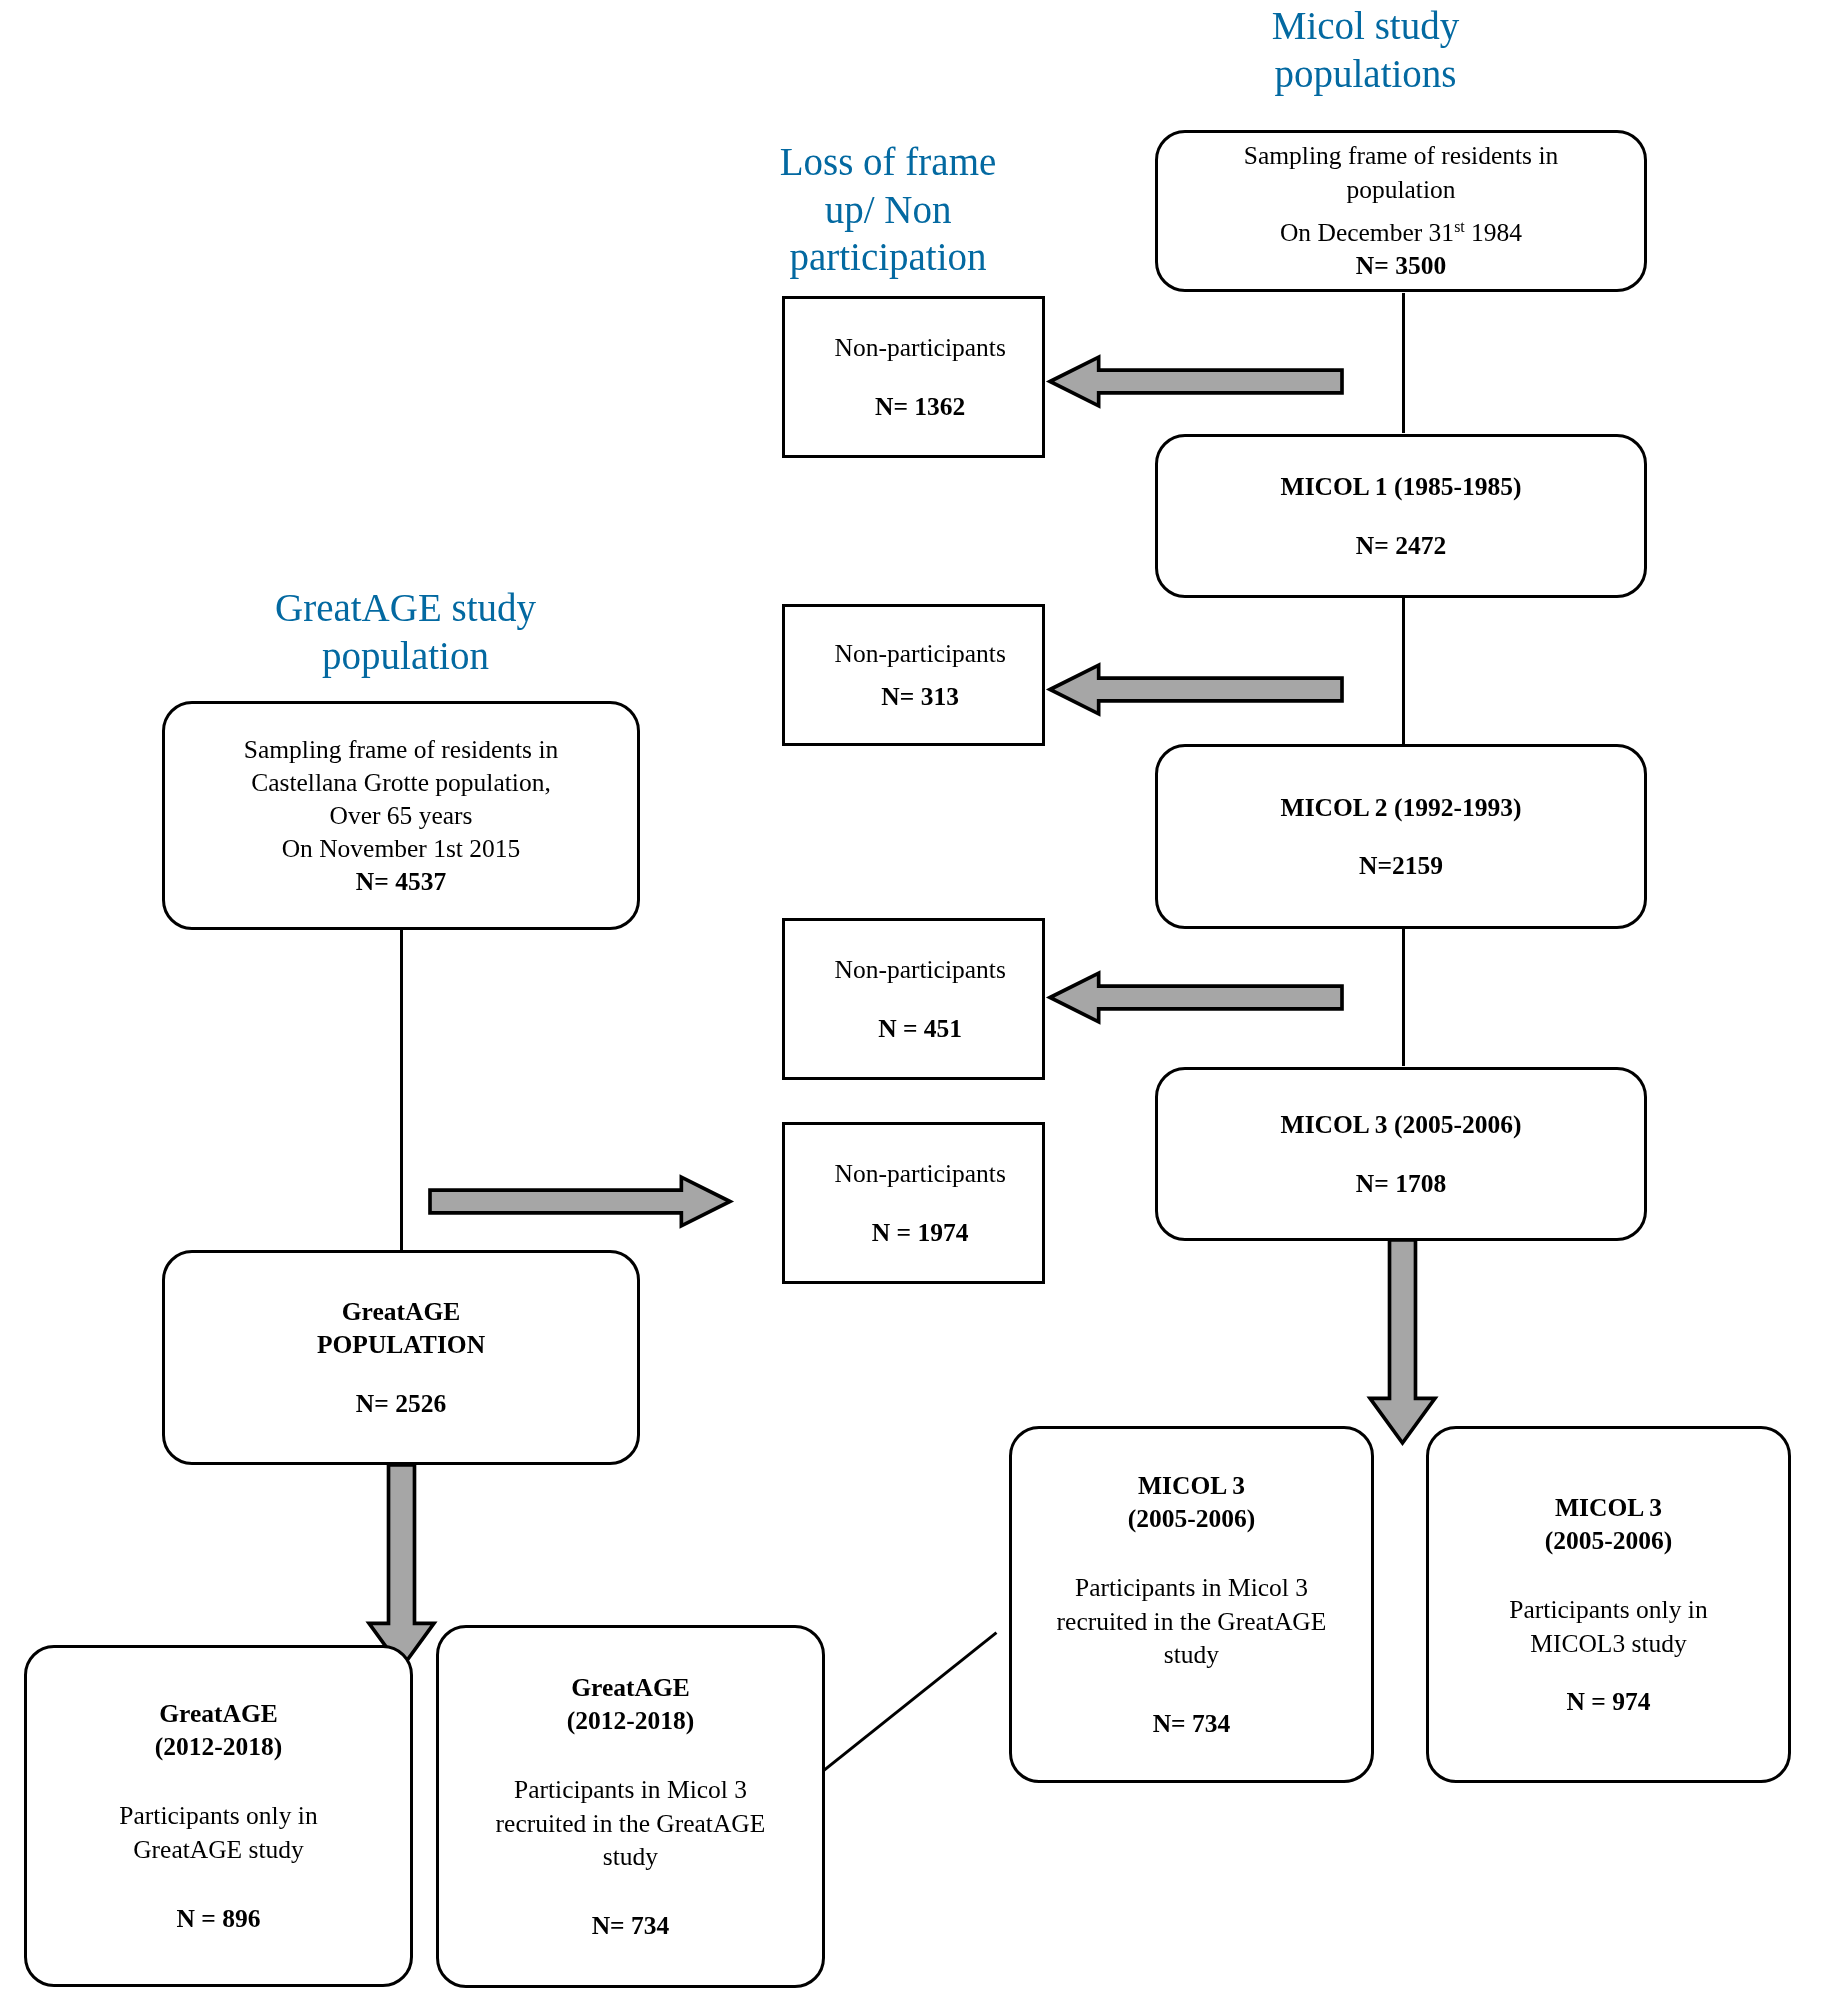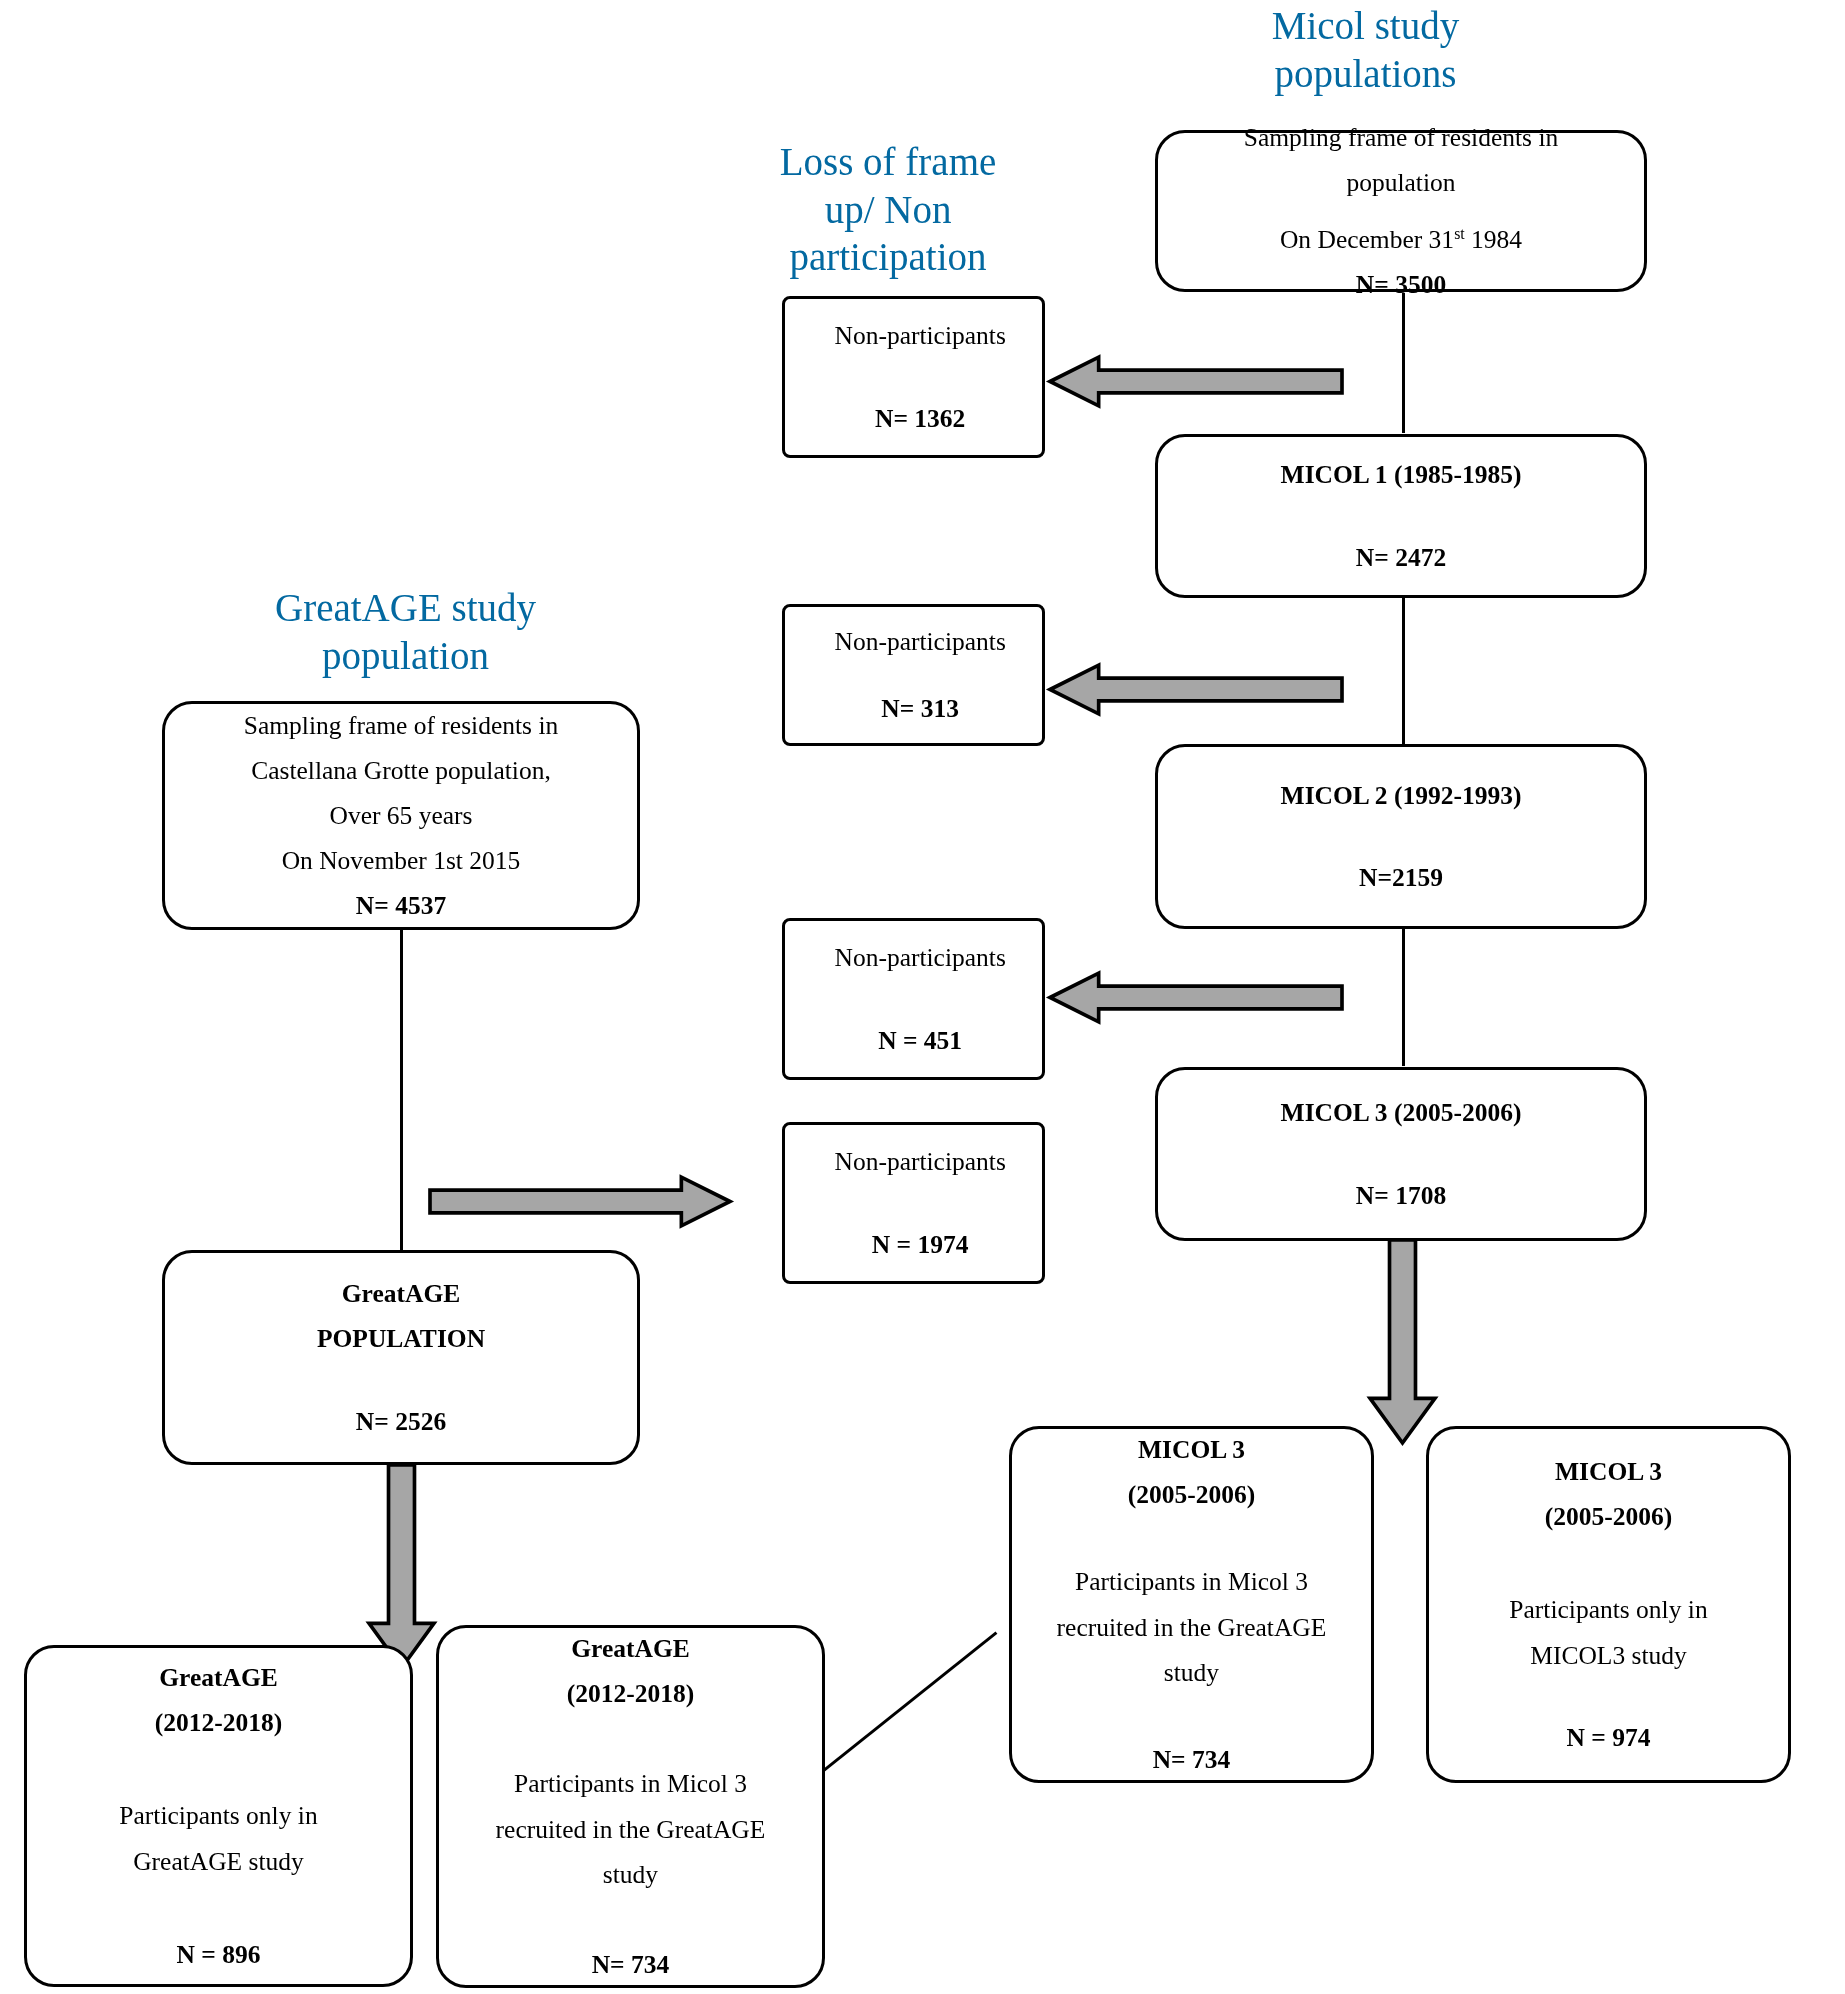--- a/index.html
+++ b/index.html
@@ -34,24 +34,23 @@
     position: absolute;
     box-sizing: border-box;
     background: #ffffff;
     border: 3.6px solid #000000;
     display: flex;
     flex-direction: column;
     align-items: center;
     justify-content: center;
     text-align: center;
     padding: 4px 5.7px;
-    gap: 12px;
   }
   .box.round { border-radius: 30px; }
-  .box.sharp { border-radius: 8px; padding-left: 19px; }
+  .box.sharp { border-radius: 0; padding-left: 19px; }
 
   .line {
     font-size: 25.5px;
     line-height: 1.30;
     white-space: nowrap;
   }
   .line.bold { font-weight: bold; }
   .gap-sm { height: 10.5px; }
   .gap-md { height: 25px; }
   .gap-lg { height: 36px; }

